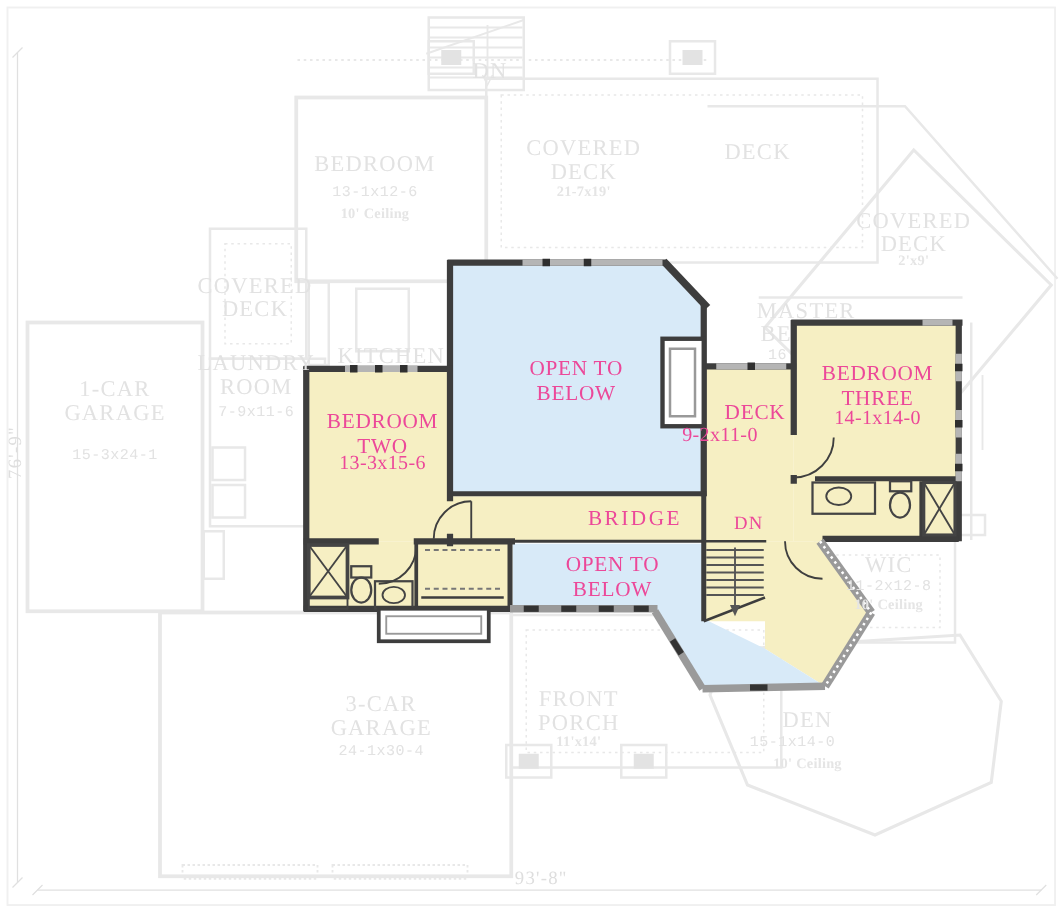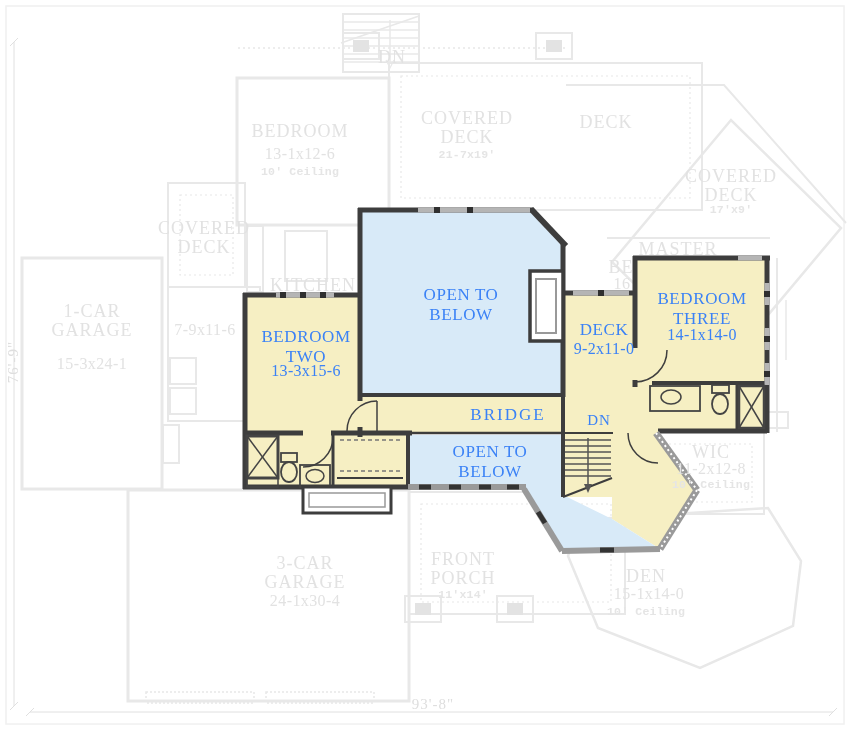--- a/index.html
+++ b/index.html
@@ -1,27 +1,27 @@
 <!DOCTYPE html>
 <html><head>
 <meta charset="utf-8">
 <style>
   html,body{margin:0;padding:0;background:#fff;}
   .plan{position:relative;width:850px;height:731px;background:#ffffff;overflow:hidden;}
   .plan svg{position:absolute;left:0;top:0;}
   .lbl{position:absolute;transform:translate(-50%,-50%);font-family:"Liberation Serif",serif;
-       text-align:center;white-space:pre-line;color:#3b82f6;letter-spacing:.6px;pointer-events:none;}
+       text-align:center;white-space:pre-line;color:#ec4899;letter-spacing:.6px;pointer-events:none;}
   .room-name{font-size:17px;line-height:20px;}
   .room-dims{font-size:16px;letter-spacing:.3px;}
   .bridge-name{font-size:17px;letter-spacing:2px;}
   .dn{font-size:15px;letter-spacing:1px;}
   .ghost{color:#e2e2e2;}
   .gname{font-size:18px;line-height:19px;letter-spacing:1px;}
-  .gdims{font-size:16px;letter-spacing:.4px;}
-  .gceil{font-family:Liberation Mono, monospace;font-weight:bold;font-size:11.5px;
+  .gdims{font-size:12px;letter-spacing:.4px;font-family:Liberation Mono, monospace;}
+  .gceil{font-family:Liberation Serif, serif;font-weight:bold;font-size:11.5px;
          letter-spacing:.2px;color:#e5e5e5;}
   .dim{font-size:15px;color:#dedede;letter-spacing:1px;}
   .dim-left{transform:translate(-50%,-50%) rotate(-90deg);}
 </style>
 </head>
 <body>
 
 <div class="plan">
 
 <svg width="850" height="731" viewBox="0 0 850 731">
@@ -223,57 +223,59 @@
     </g>
   </g>
 </svg>
 
   <div class="lbl room-name" style="left:461px;top:305px">OPEN TO
 BELOW</div>
   <div class="lbl room-name" style="left:306px;top:347px">BEDROOM
 TWO</div>
   <div class="lbl room-dims" style="left:306px;top:371px">13-3x15-6</div>
   <div class="lbl room-name" style="left:604px;top:330px">DECK</div>
-  <div class="lbl room-dims" style="left:604px;top:349px">9-2x11-0</div>
+  <div class="lbl room-dims" style="left:576px;top:349px">9-2x11-0</div>
   <div class="lbl room-name" style="left:702px;top:309px">BEDROOM
 THREE</div>
   <div class="lbl room-dims" style="left:702px;top:335px">14-1x14-0</div>
   <div class="lbl bridge-name" style="left:508px;top:415px">BRIDGE</div>
   <div class="lbl dn" style="left:599px;top:420px">DN</div>
   <div class="lbl room-name" style="left:490px;top:462px">OPEN TO
 BELOW</div>
 
   <div class="lbl ghost gname" style="left:300px;top:131px">BEDROOM</div>
   <div class="lbl ghost gdims" style="left:300px;top:154px">13-1x12-6</div>
   <div class="lbl gceil" style="left:300px;top:171px">10' Ceiling</div>
   <div class="lbl ghost gname" style="left:467px;top:128px">COVERED
 DECK</div>
   <div class="lbl gceil" style="left:467px;top:154px">21-7x19'</div>
   <div class="lbl ghost gname" style="left:606px;top:122px">DECK</div>
   <div class="lbl ghost gname" style="left:731px;top:186px">COVERED
 DECK</div>
-  <div class="lbl gceil" style="left:731px;top:209px">17'x9'</div>
+  <div class="lbl gceil" style="left:731px;top:209px">2'x9'</div>
   <div class="lbl ghost gname" style="left:204px;top:238px">COVERED
 DECK</div>
-  <div class="lbl ghost gname" style="left:678px;top:249px">MASTER</div>
+  <div class="lbl ghost gname" style="left:645px;top:249px">MASTER</div>
   <div class="lbl ghost gname" style="left:621px;top:267px">BE</div>
   <div class="lbl ghost gdims" style="left:622px;top:284px">16</div>
   <div class="lbl ghost gname" style="left:313px;top:285px">KITCHEN</div>
+  <div class="lbl ghost gname" style="left:205px;top:300px">LAUNDRY
+ROOM</div>
   <div class="lbl ghost gdims" style="left:205px;top:330px">7-9x11-6</div>
   <div class="lbl ghost gname" style="left:92px;top:321px">1-CAR
 GARAGE</div>
   <div class="lbl ghost gdims" style="left:92px;top:364px">15-3x24-1</div>
   <div class="lbl ghost gname" style="left:305px;top:573px">3-CAR
 GARAGE</div>
   <div class="lbl ghost gdims" style="left:305px;top:601px">24-1x30-4</div>
   <div class="lbl ghost gname" style="left:463px;top:569px">FRONT
 PORCH</div>
   <div class="lbl gceil" style="left:463px;top:594px">11'x14'</div>
   <div class="lbl ghost gname" style="left:646px;top:576px">DEN</div>
-  <div class="lbl ghost gdims" style="left:649px;top:594px">15-1x14-0</div>
+  <div class="lbl ghost gdims" style="left:634px;top:594px">15-1x14-0</div>
   <div class="lbl gceil" style="left:646px;top:611px">10' Ceiling</div>
   <div class="lbl ghost gname" style="left:711px;top:452px">WIC</div>
   <div class="lbl ghost gdims" style="left:711px;top:469px">11-2x12-8</div>
   <div class="lbl gceil" style="left:711px;top:484px">10' Ceiling</div>
   <div class="lbl ghost gname" style="left:392px;top:57px">DN</div>
   <div class="lbl dim" style="left:433px;top:704px">93'-8"</div>
   <div class="lbl dim dim-left" style="left:13px;top:362px">76'-9"</div>
 
 </div>
 

